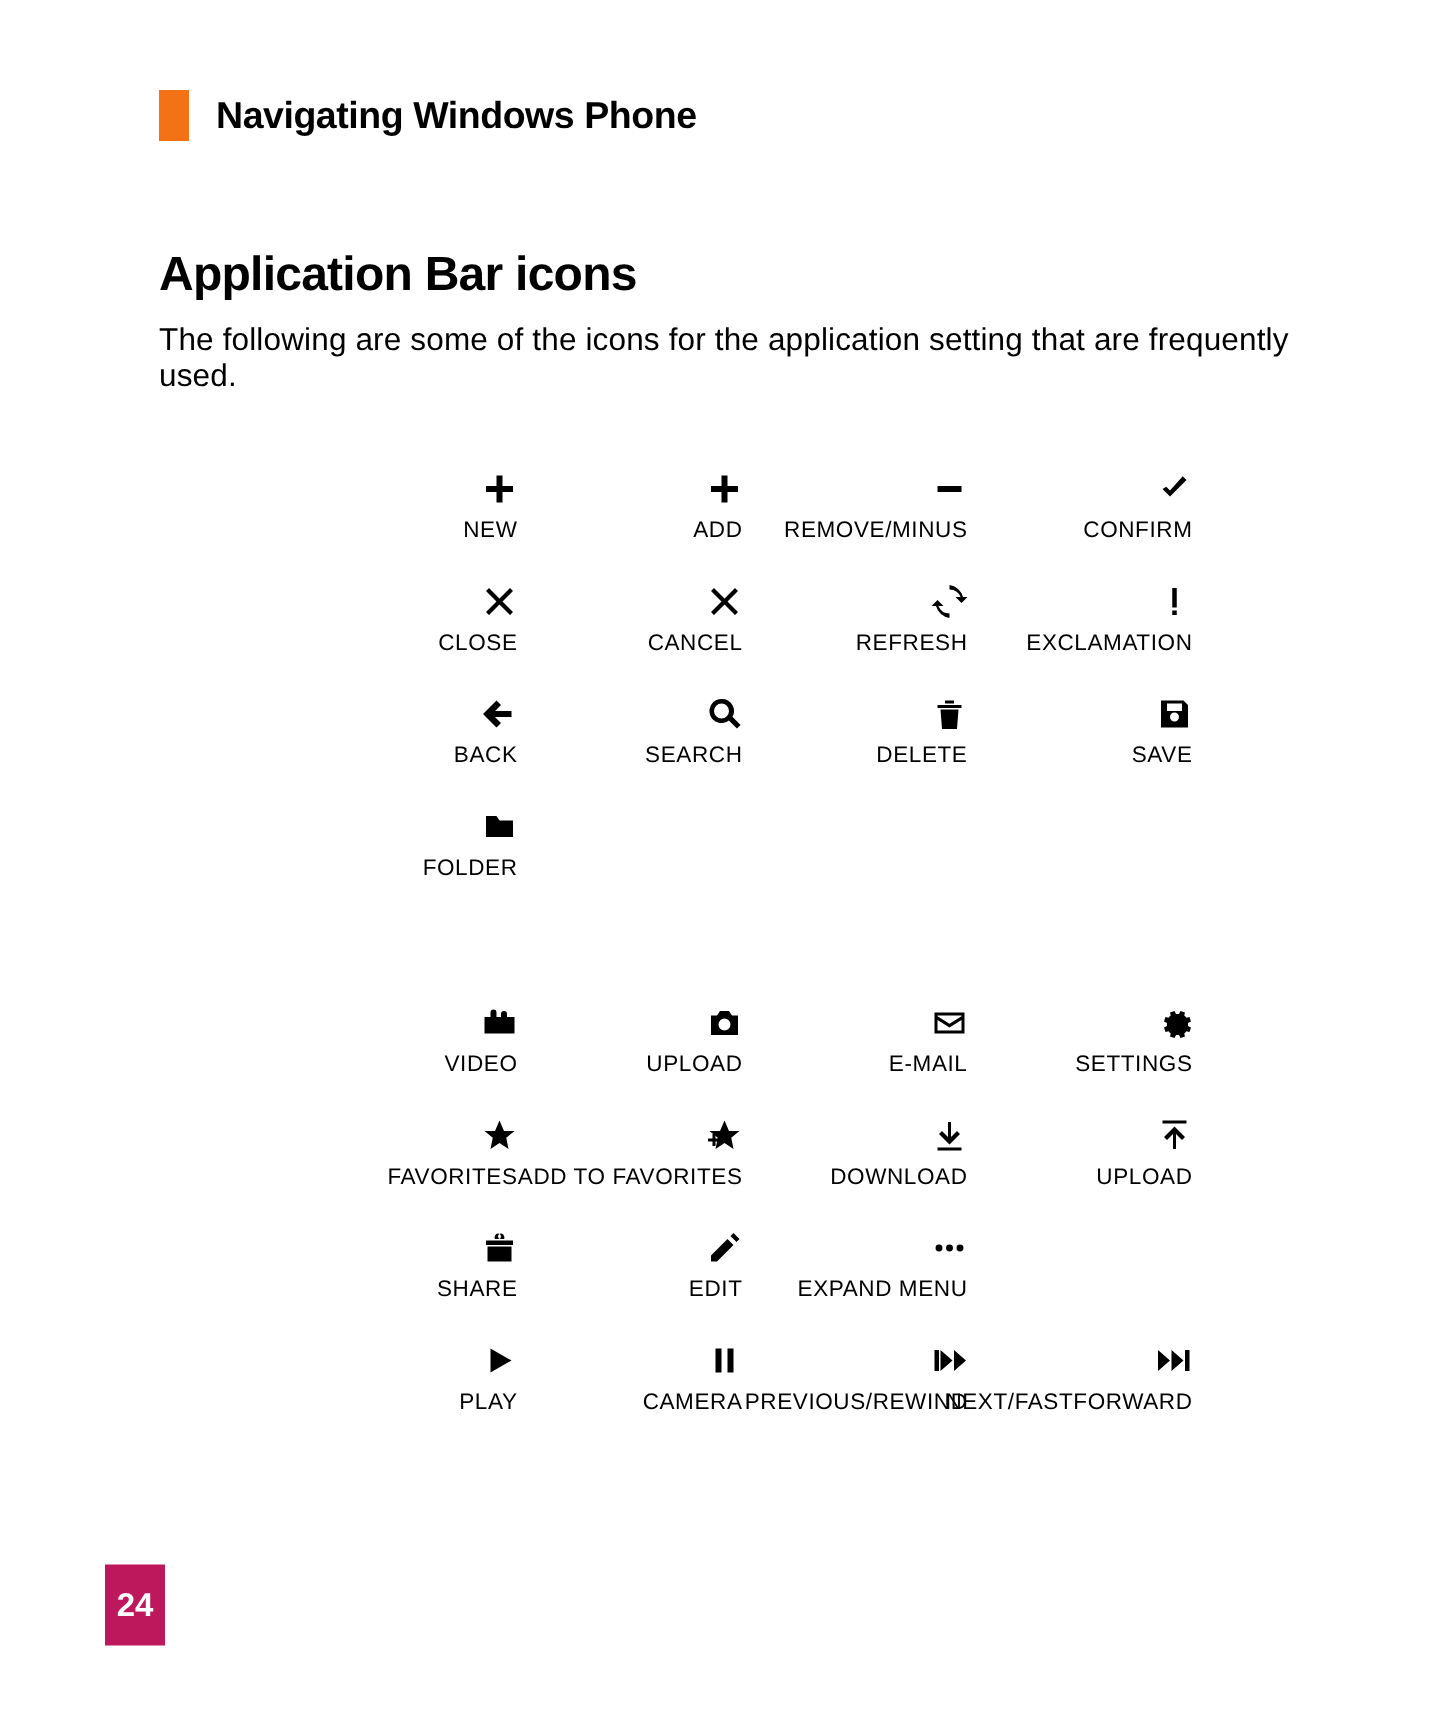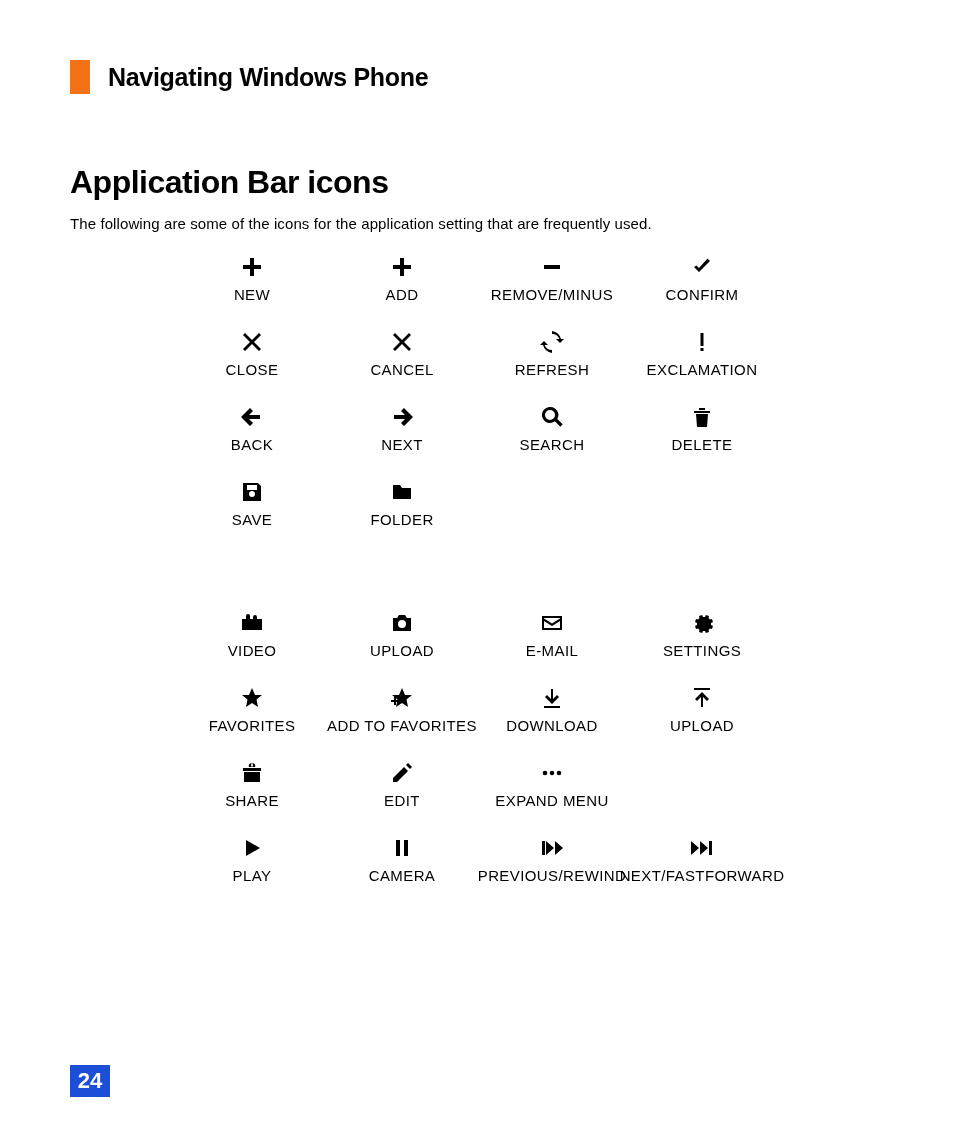--- a/index.html
+++ b/index.html
@@ -1,28 +1,28 @@
 <!DOCTYPE html>
 <html><head>
 <meta charset="utf-8">
 <style>
   html,body{margin:0;padding:0;background:#fff;font-family:"Helvetica Neue",Arial,sans-serif;color:#000}
-  .page{width:954px;height:1145px;position:relative;box-sizing:border-box;padding:60px 70px 0 70px}
+  .page{width:954px;height:1145px;position:relative;box-sizing:border-box;padding:60px 70px 0 106px}
   .section-header{display:flex;align-items:center;margin-bottom:70px}
   .orange-bar{width:20px;height:34px;background:#f47216;margin-right:18px}
   .section-title{font-size:25px;font-weight:700;letter-spacing:-.3px}
   .subtitle{font-size:32px;font-weight:700;letter-spacing:-.5px;margin-bottom:14px}
-  .intro{font-size:15px;font-weight:300;letter-spacing:.1px;margin-bottom:20px}
+  .intro{font-size:21px;font-weight:300;letter-spacing:.1px;margin-bottom:48px}
   .grid{display:grid;grid-template-columns:repeat(4,150px);column-gap:0;row-gap:24px;justify-content:center}
-  .cell{display:flex;flex-direction:column;align-items:center}
+  .cell{display:flex;flex-direction:column;align-items:flex-end}
   .cell .glyph{height:30px;display:flex;align-items:center;justify-content:center}
   .cell svg{width:24px;height:24px;fill:#000}
   .cell .label{font-family:"Arial Narrow","Helvetica Neue Condensed",Arial,sans-serif;font-stretch:condensed;font-size:15px;letter-spacing:.4px;margin-top:4px;text-align:center}
   .gap-cell{grid-column:1/-1;height:32px}
-  .page-number{position:absolute;left:70px;bottom:48px;background:#1d4ed8;color:#fff;font-weight:700;font-size:22px;width:40px;height:32px;display:flex;align-items:center;justify-content:center}
+  .page-number{position:absolute;left:70px;bottom:48px;background:#be185d;color:#fff;font-weight:700;font-size:22px;width:40px;height:54px;display:flex;align-items:center;justify-content:center}
 </style>
 </head>
 <body>
 
 <svg width="0" height="0" style="position:absolute">
 <defs>
 <symbol id="i-plus" viewBox="0 0 24 24">
         <rect x="10" y="3" width="4" height="18"></rect>
         <rect x="3" y="10" width="18" height="4"></rect>
       </symbol>
@@ -197,28 +197,20 @@
         <span class="label">EXCLAMATION</span>
       </div>
     <div class="cell">
         <span class="glyph">
           <svg>
             <use href="#i-arrow-l"></use>
           </svg>
         </span>
         <span class="label">BACK</span>
       </div>
-    <div class="cell">
-        <span class="glyph">
-          <svg>
-            <use href="#i-arrow-r"></use>
-          </svg>
-        </span>
-        <span class="label">NEXT</span>
-      </div>
 
     <div class="cell">
         <span class="glyph">
           <svg>
             <use href="#i-search"></use>
           </svg>
         </span>
         <span class="label">SEARCH</span>
       </div>
     <div class="cell">

